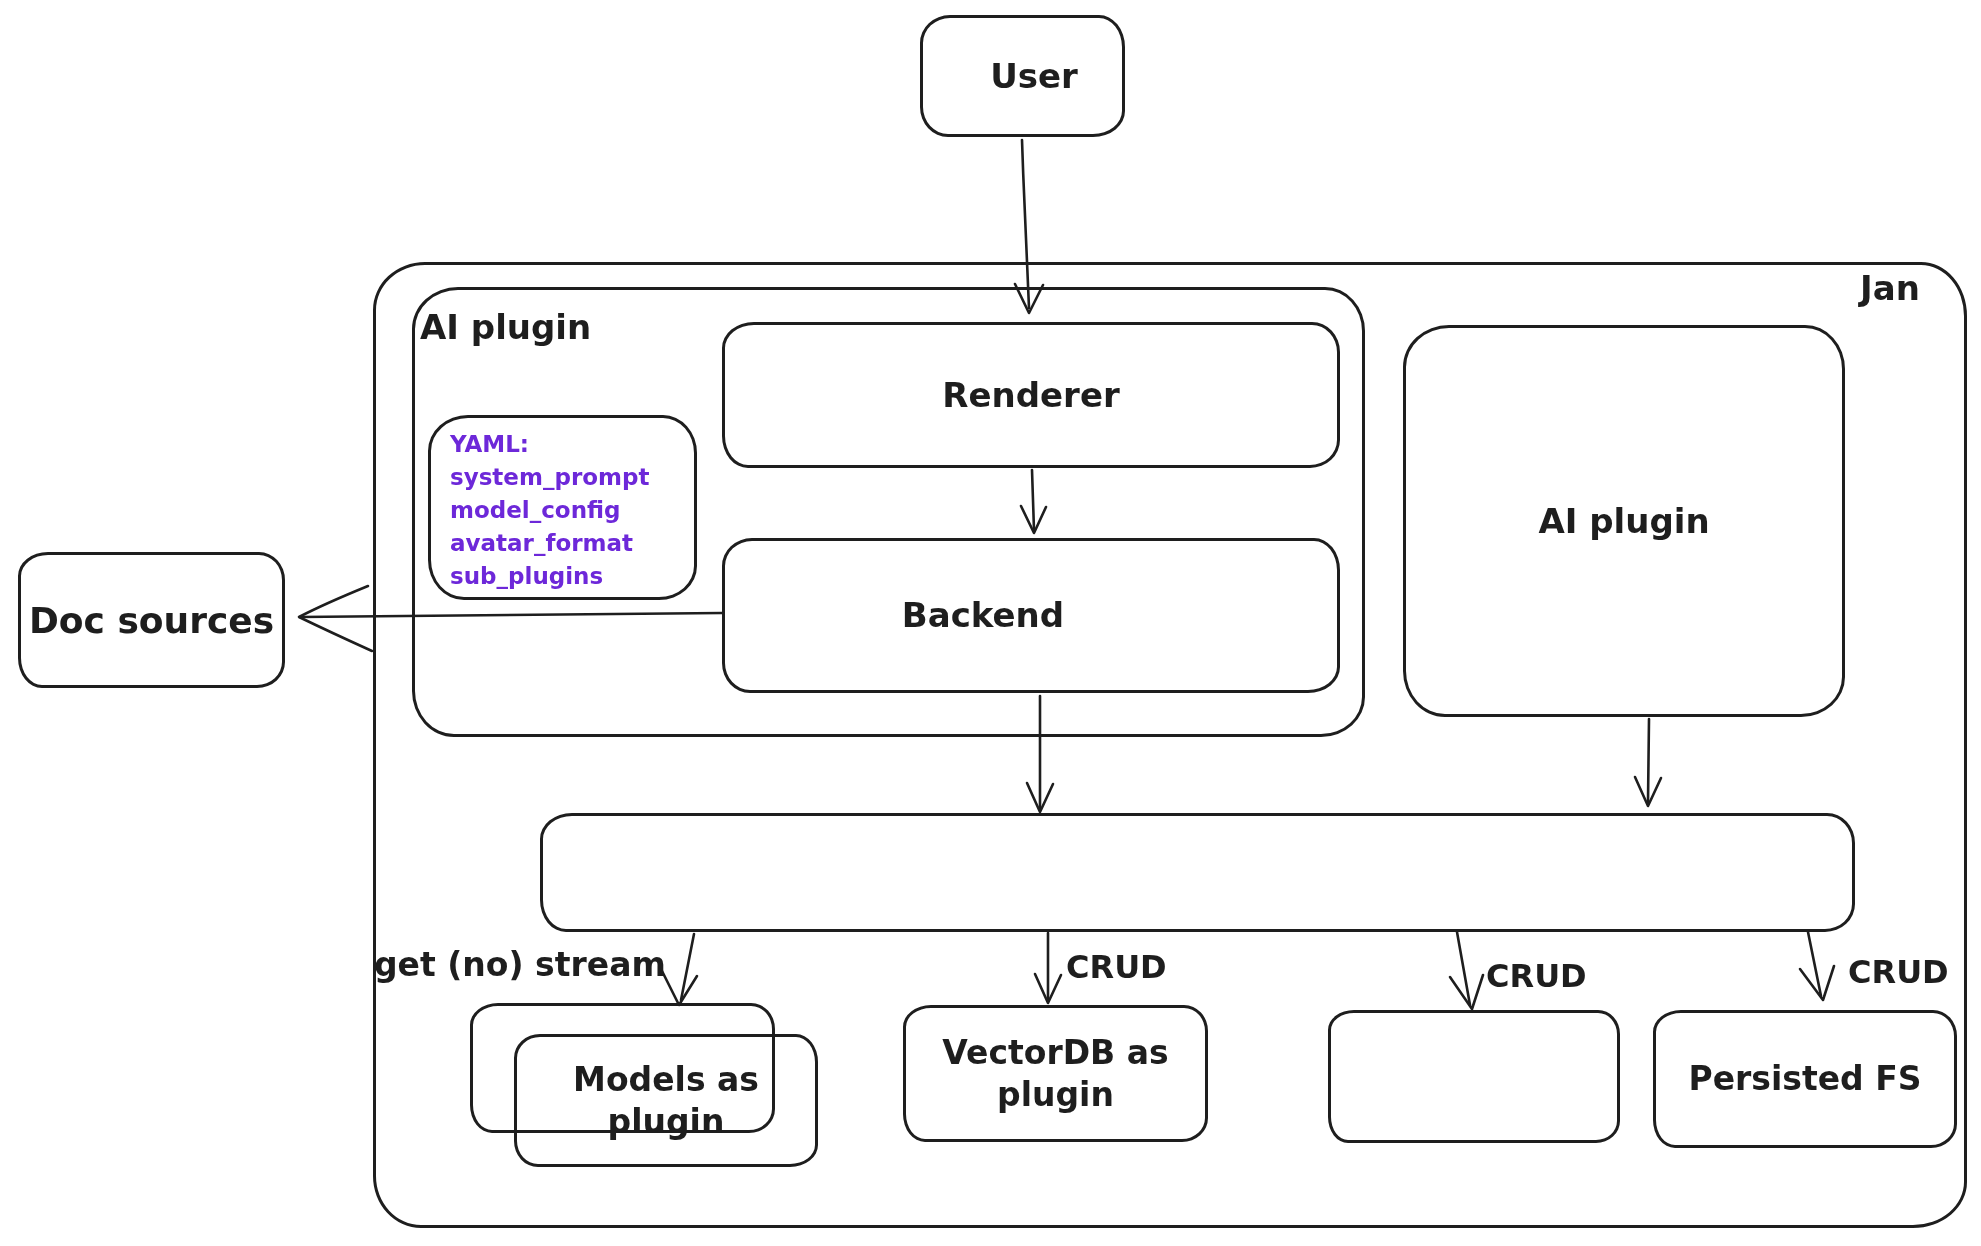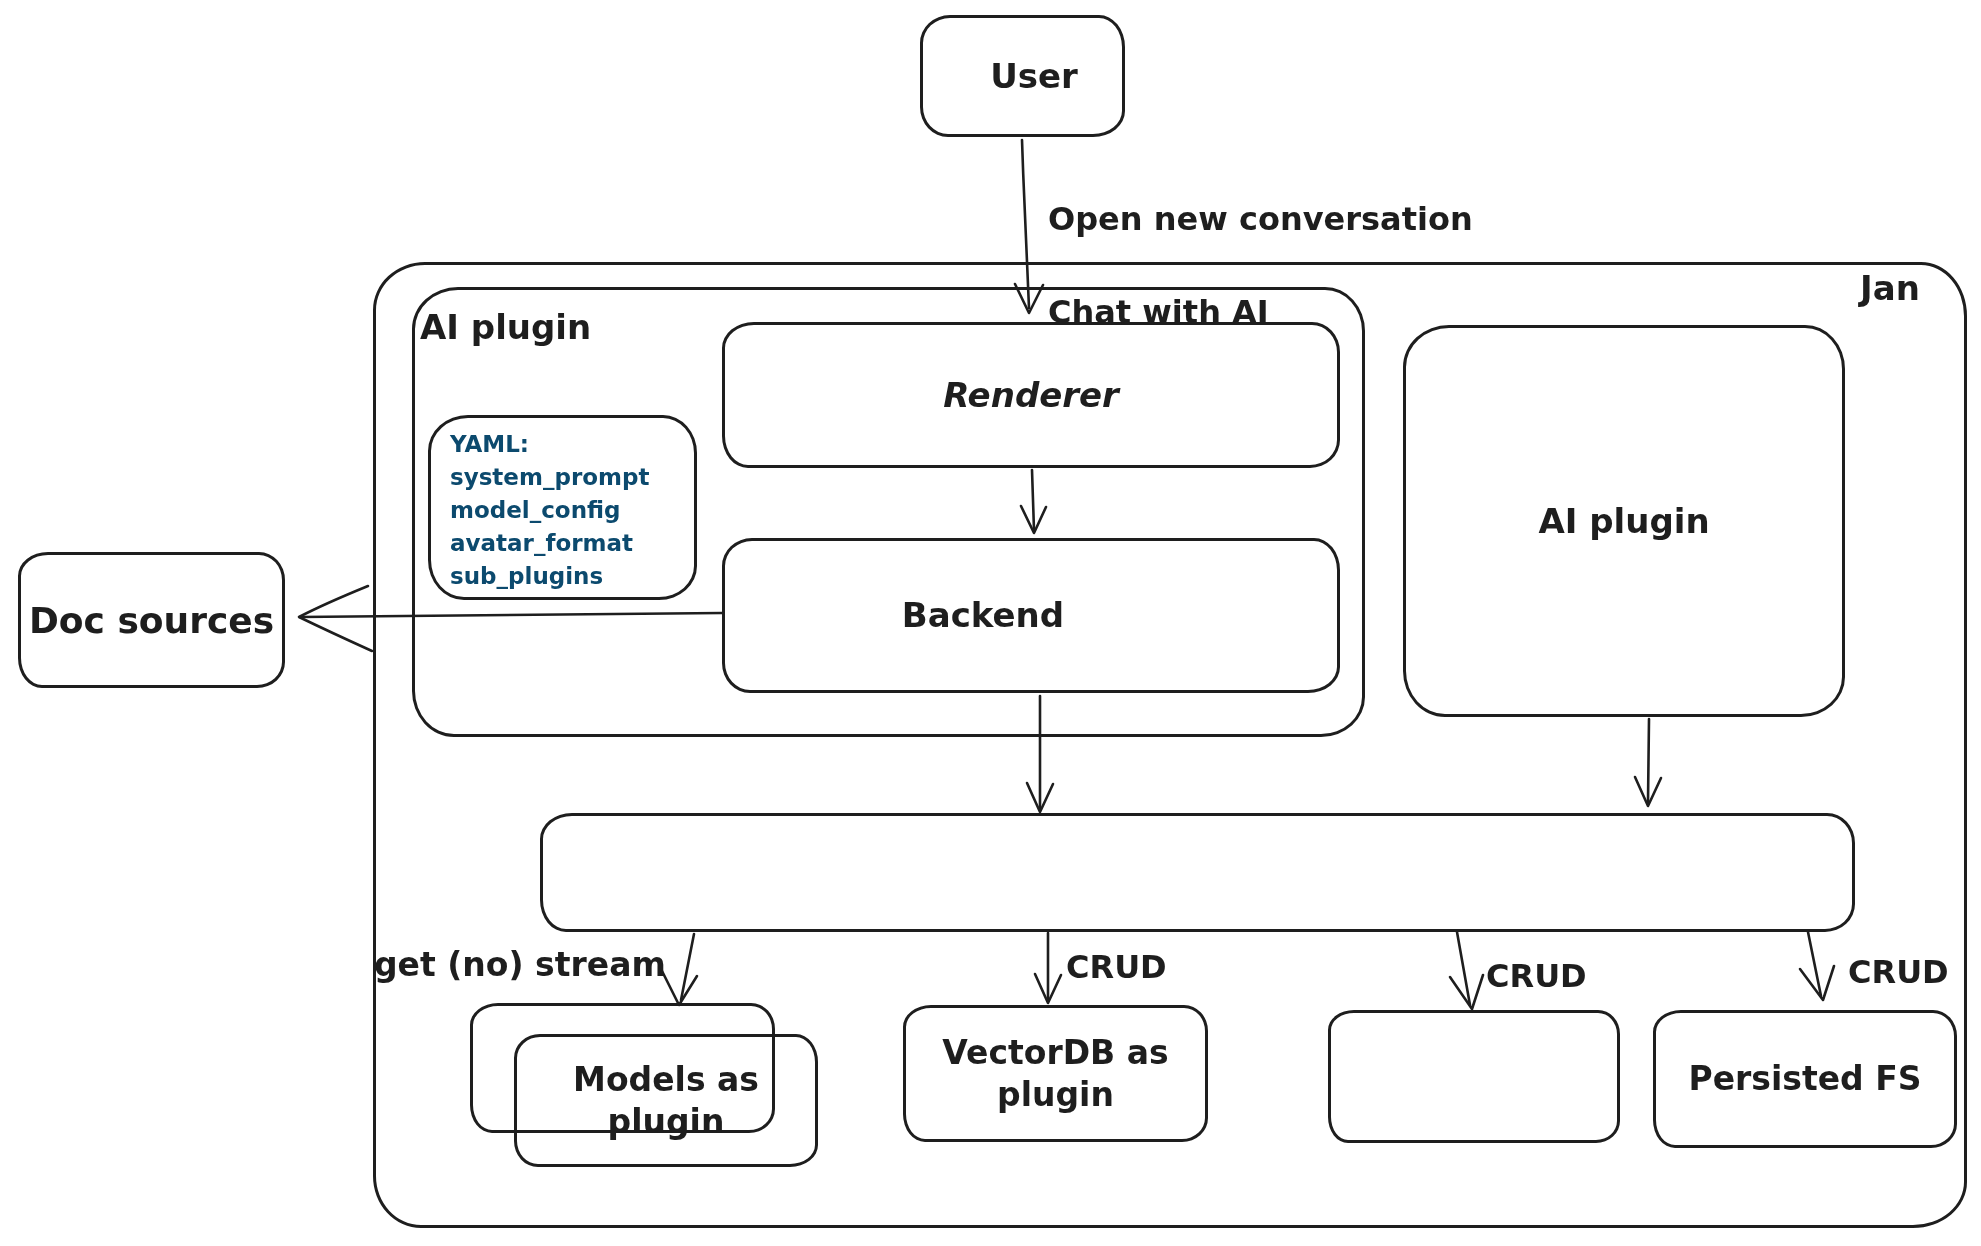--- a/index.html
+++ b/index.html
@@ -30,39 +30,39 @@
   #box-models-back {left:470px; top:1003px;width:305px; height:130px; border-radius:28px 24px 26px 22px / 22px 26px 24px 28px;}
   #box-models-front{left:514px; top:1034px;width:304px; height:133px; border-radius:26px 22px 28px 24px / 24px 28px 22px 26px;}
   #box-vectordb    {left:903px; top:1005px;width:305px; height:137px; border-radius:28px 24px 26px 22px / 22px 26px 24px 28px;}
   #box-persisted-db{left:1328px;top:1010px;width:292px; height:133px; border-radius:26px 22px 24px 20px / 20px 24px 22px 26px;}
   #box-persisted-fs{left:1653px;top:1010px;width:304px; height:138px; border-radius:28px 24px 26px 22px / 22px 26px 24px 28px;}
 
   
   #lbl-user        {left:920px; top:15px;  width:228px; height:122px; font-size:34px;}
   #lbl-jan         {left:1830px;top:266px; width:120px; height:44px;  font-size:34px; justify-content:center;}
   #lbl-plugin-group{left:420px; top:306px; font-size:34px;}
-  #lbl-renderer    {left:722px; top:322px; width:618px; height:146px; font-size:34px;font-style:italic;}
+  #lbl-renderer    {left:722px; top:322px; width:618px; height:146px; font-size:34px;}
   #lbl-backend     {left:722px; top:538px; width:522px; height:155px; font-size:34px;}
   #lbl-plugin-right{left:1403px;top:325px; width:442px; height:392px; font-size:34px;}
   #lbl-doc-sources {left:18px;  top:552px; width:267px; height:136px; font-size:36px;}
   #lbl-core-api    {left:540px; top:813px; width:1315px;height:119px; font-size:34px;}
   #lbl-models      {left:524px; top:1034px;width:284px; height:133px; font-size:33px;}
   #lbl-vectordb    {left:913px; top:1005px;width:285px; height:137px; font-size:33px;}
   #lbl-persisted-db{left:1328px;top:1010px;width:292px; height:133px; font-size:33px;}
   #lbl-persisted-fs{left:1653px;top:1010px;width:304px; height:138px; font-size:33px;}
 
   #lbl-open-chat   {left:1048px;top:150px; font-size:32px; line-height:1.45;}
   #lbl-get-stream  {left:374px; top:944px; font-size:33px;}
   #lbl-crud-1      {left:1066px;top:947px; font-size:32px;}
   #lbl-crud-2      {left:1486px;top:956px; font-size:32px;}
   #lbl-crud-3      {left:1848px;top:952px; font-size:32px;}
 
   #note-yaml{
     position:absolute;left:450px;top:428px;font-size:23px;font-weight:600;
-    line-height:33px;color:#0c4a6e;
+    line-height:33px;color:#6d28d9;
   }
 </style>
 </head>
 <body>
 
 <div class="canvas">
 
   <svg id="edges" viewBox="0 0 1981 1246">
     <g>
       <path d="M 1022,140 C 1024,200 1027,265 1029,308"></path>
@@ -129,22 +129,18 @@
   <div class="lbl centered" id="lbl-persisted-fs">Persisted FS</div>
 
   <div id="note-yaml">
     <div>YAML:</div>
     <div>system_prompt</div>
     <div>model_config</div>
     <div>avatar_format</div>
     <div>sub_plugins</div>
   </div>
 
-  <div class="lbl" id="lbl-open-chat">
-    <div>Open new conversation</div>
-    <div>Chat with AI</div>
-  </div>
   <div class="lbl" id="lbl-get-stream">get (no) stream</div>
   <div class="lbl" id="lbl-crud-1">CRUD</div>
   <div class="lbl" id="lbl-crud-2">CRUD</div>
   <div class="lbl" id="lbl-crud-3">CRUD</div>
 
 </div>
 
 </body></html>

